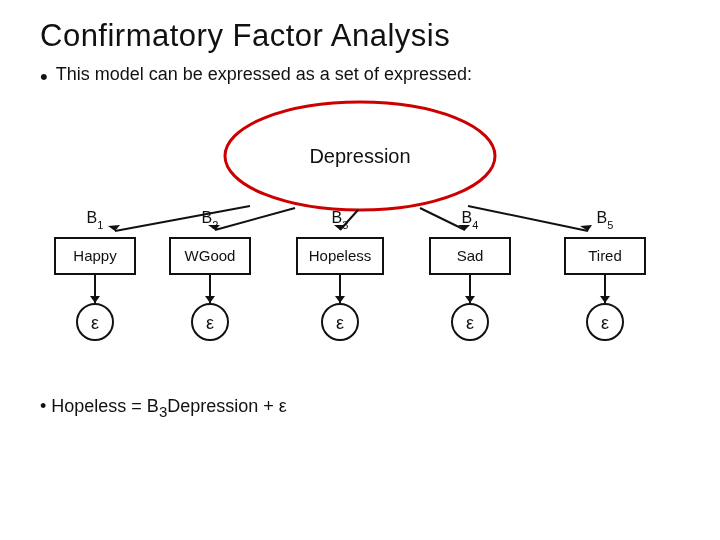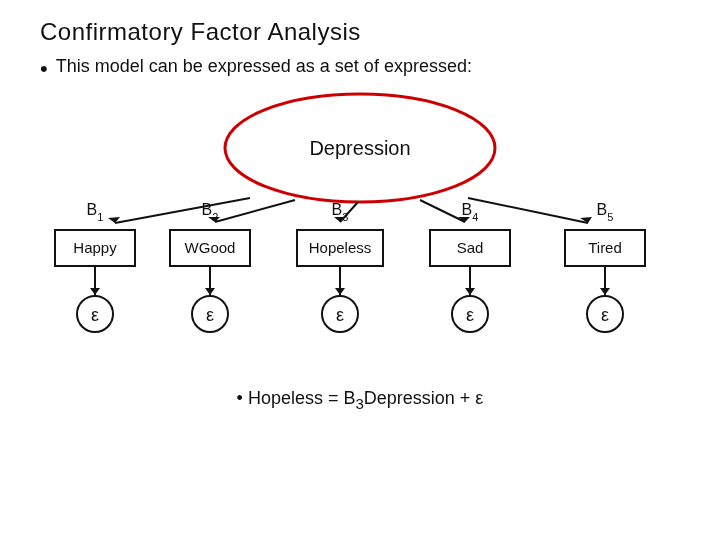--- a/index.html
+++ b/index.html
@@ -11,21 +11,21 @@
       overflow: hidden;
       position: relative;
     }
     .page {
       width: 720px;
       height: 540px;
       padding: 18px 40px 10px 40px;
       position: relative;
     }
     h1 {
-      font-size: 24px;
+      font-size: 31px;
       font-weight: normal;
       color: #111;
       margin-bottom: 10px;
       letter-spacing: 0.5px;
     }
     .bullet {
       font-size: 18px;
       color: #111;
       margin-bottom: 8px;
       display: flex;
@@ -48,21 +48,20 @@
       top: 0;
       left: 0;
       width: 100%;
       height: 100%;
       pointer-events: none;
     }
     .bottom-bullet {
       margin-top: 8px;
       font-size: 18px;
       color: #111;
-      text-align: center;
     }
     .bottom-bullet span {
       font-size: 18px;
     }
   </style>
 </head>
 <body>
 
 <div class="page">
   <h1>Confirmatory Factor Analysis</h1>

